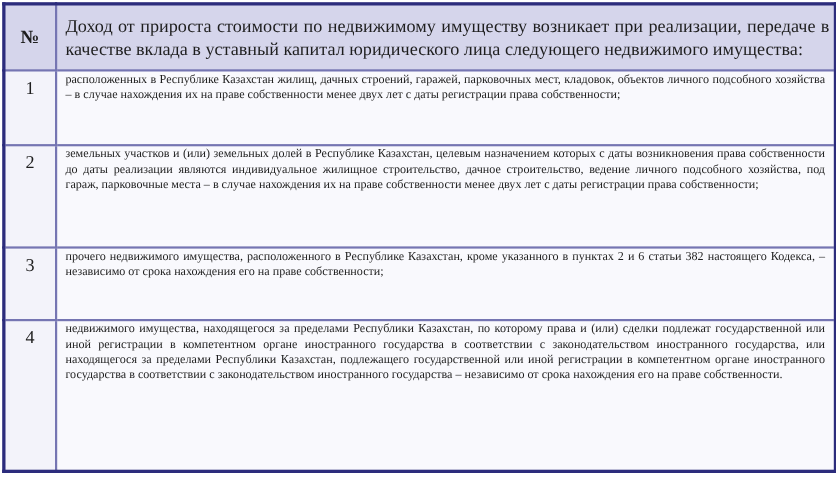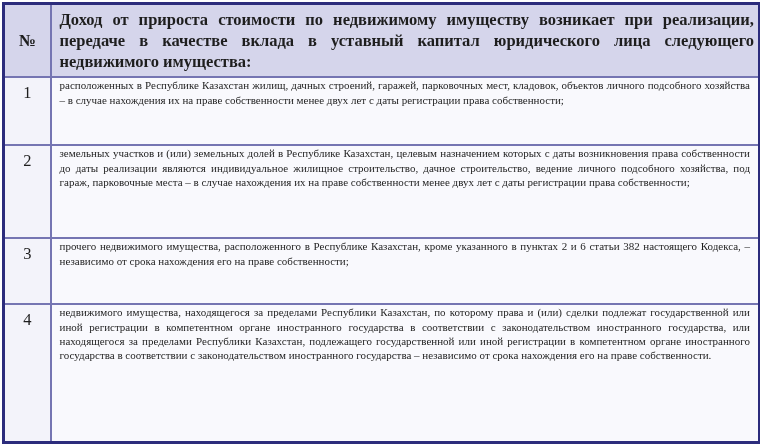--- a/index.html
+++ b/index.html
@@ -37,21 +37,21 @@
   thead th.num-col {
     background: var(--header-bg, #d5d5eb);
     font-weight: bold;
     font-size: 17px;
     text-align: center;
     vertical-align: middle;
     height: 60px;
   }
   thead th.text-col {
     background: var(--header-bg, #d5d5eb);
-    font-weight: bold;
+    font-weight: normal;
     font-size: 16.5px;
     line-height: 1.28;
     text-align: justify;
     vertical-align: middle;
     padding: 4px 4px 4px 8px;
   }
 
   
   td.num-cell {
     background: var(--number-cell-bg, #f3f3fa);

